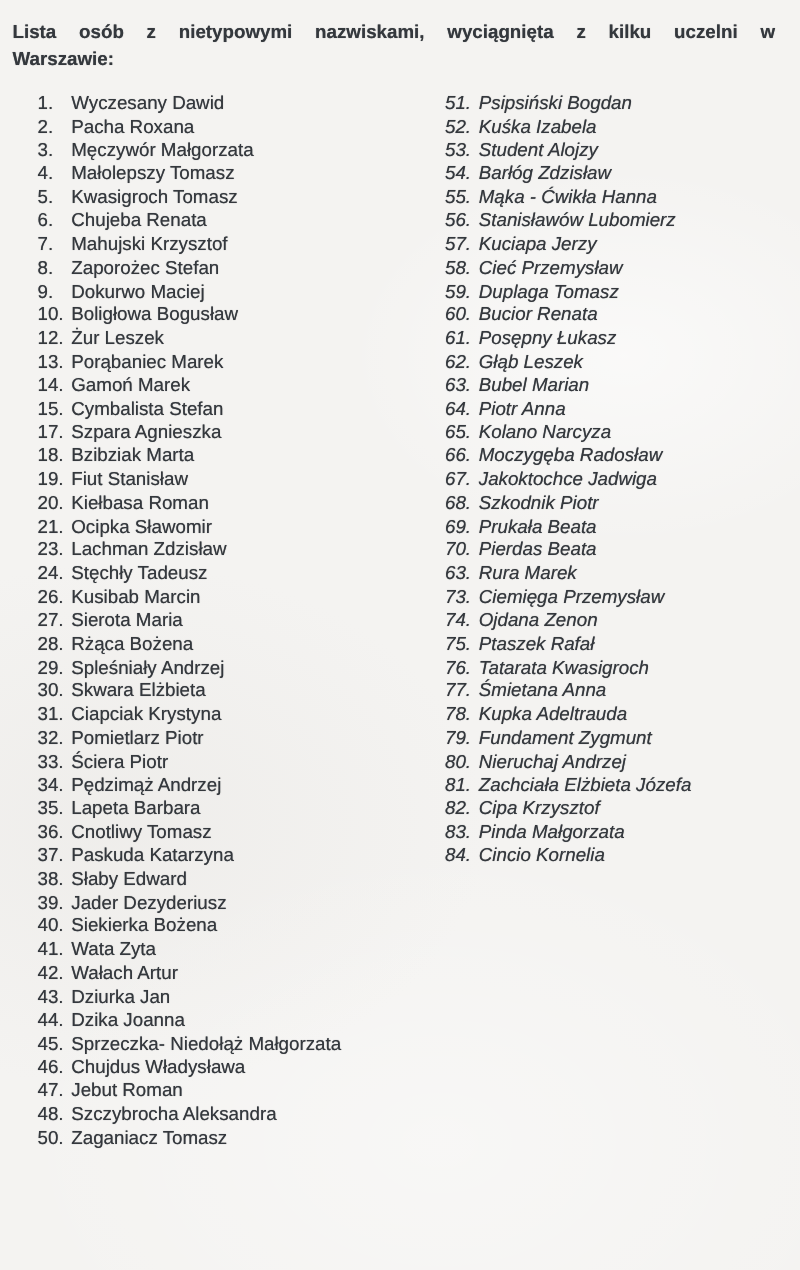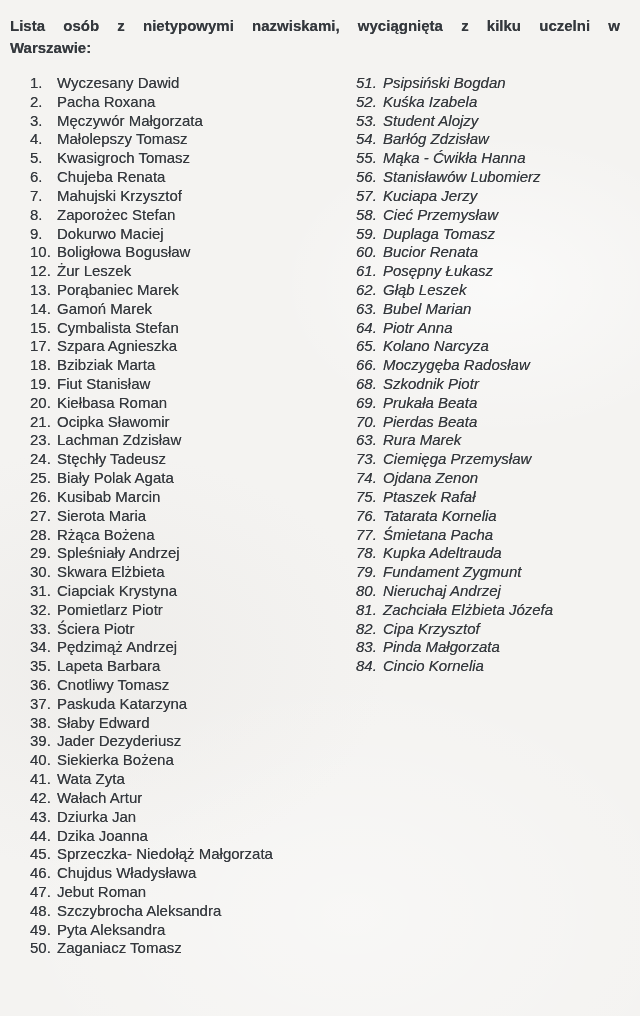--- a/index.html
+++ b/index.html
@@ -176,24 +176,20 @@
     <div class="list-row">
       <span class="list-num">23.</span>
       <span class="list-name">Lachman Zdzisław</span>
     </div>
 
     <div class="list-row">
       <span class="list-num">24.</span>
       <span class="list-name">Stęchły Tadeusz</span>
     </div>
 
-    <div class="list-row">
-      <span class="list-num">25.</span>
-      <span class="list-name">Biały Polak Agata</span>
-    </div>
 
     <div class="list-row">
       <span class="list-num">26.</span>
       <span class="list-name">Kusibab Marcin</span>
     </div>
 
     <div class="list-row">
       <span class="list-num">27.</span>
       <span class="list-name">Sierota Maria</span>
     </div>
@@ -296,24 +292,20 @@
     <div class="list-row">
       <span class="list-num">47.</span>
       <span class="list-name">Jebut Roman</span>
     </div>
 
     <div class="list-row">
       <span class="list-num">48.</span>
       <span class="list-name">Szczybrocha Aleksandra</span>
     </div>
 
-    <div class="list-row">
-      <span class="list-num">49.</span>
-      <span class="list-name">Pyta Aleksandra</span>
-    </div>
 
     <div class="list-row">
       <span class="list-num">50.</span>
       <span class="list-name">Zaganiacz Tomasz</span>
     </div>
   </div>
 
 <div class="name-col name-col-right paper-text">
 
     <div class="list-row">
@@ -389,20 +381,24 @@
     <div class="list-row">
       <span class="list-num">65.</span>
       <span class="list-name">Kolano Narcyza</span>
     </div>
 
     <div class="list-row">
       <span class="list-num">66.</span>
       <span class="list-name">Moczygęba Radosław</span>
     </div>
 
+    <div class="list-row">
+      <span class="list-num">67.</span>
+      <span class="list-name">Jakoktochce Jadwiga</span>
+    </div>
 
     <div class="list-row">
       <span class="list-num">68.</span>
       <span class="list-name">Szkodnik Piotr</span>
     </div>
 
     <div class="list-row">
       <span class="list-num">69.</span>
       <span class="list-name">Prukała Beata</span>
     </div>
@@ -428,26 +424,26 @@
       <span class="list-name">Ojdana Zenon</span>
     </div>
 
     <div class="list-row">
       <span class="list-num">75.</span>
       <span class="list-name">Ptaszek Rafał</span>
     </div>
 
     <div class="list-row">
       <span class="list-num">76.</span>
-      <span class="list-name">Tatarata Kornelia</span>
+      <span class="list-name">Tatarata Kwasigroch</span>
     </div>
 
     <div class="list-row">
       <span class="list-num">77.</span>
-      <span class="list-name">Śmietana Pacha</span>
+      <span class="list-name">Śmietana Anna</span>
     </div>
 
     <div class="list-row">
       <span class="list-num">78.</span>
       <span class="list-name">Kupka Adeltrauda</span>
     </div>
 
     <div class="list-row">
       <span class="list-num">79.</span>
       <span class="list-name">Fundament Zygmunt</span>

